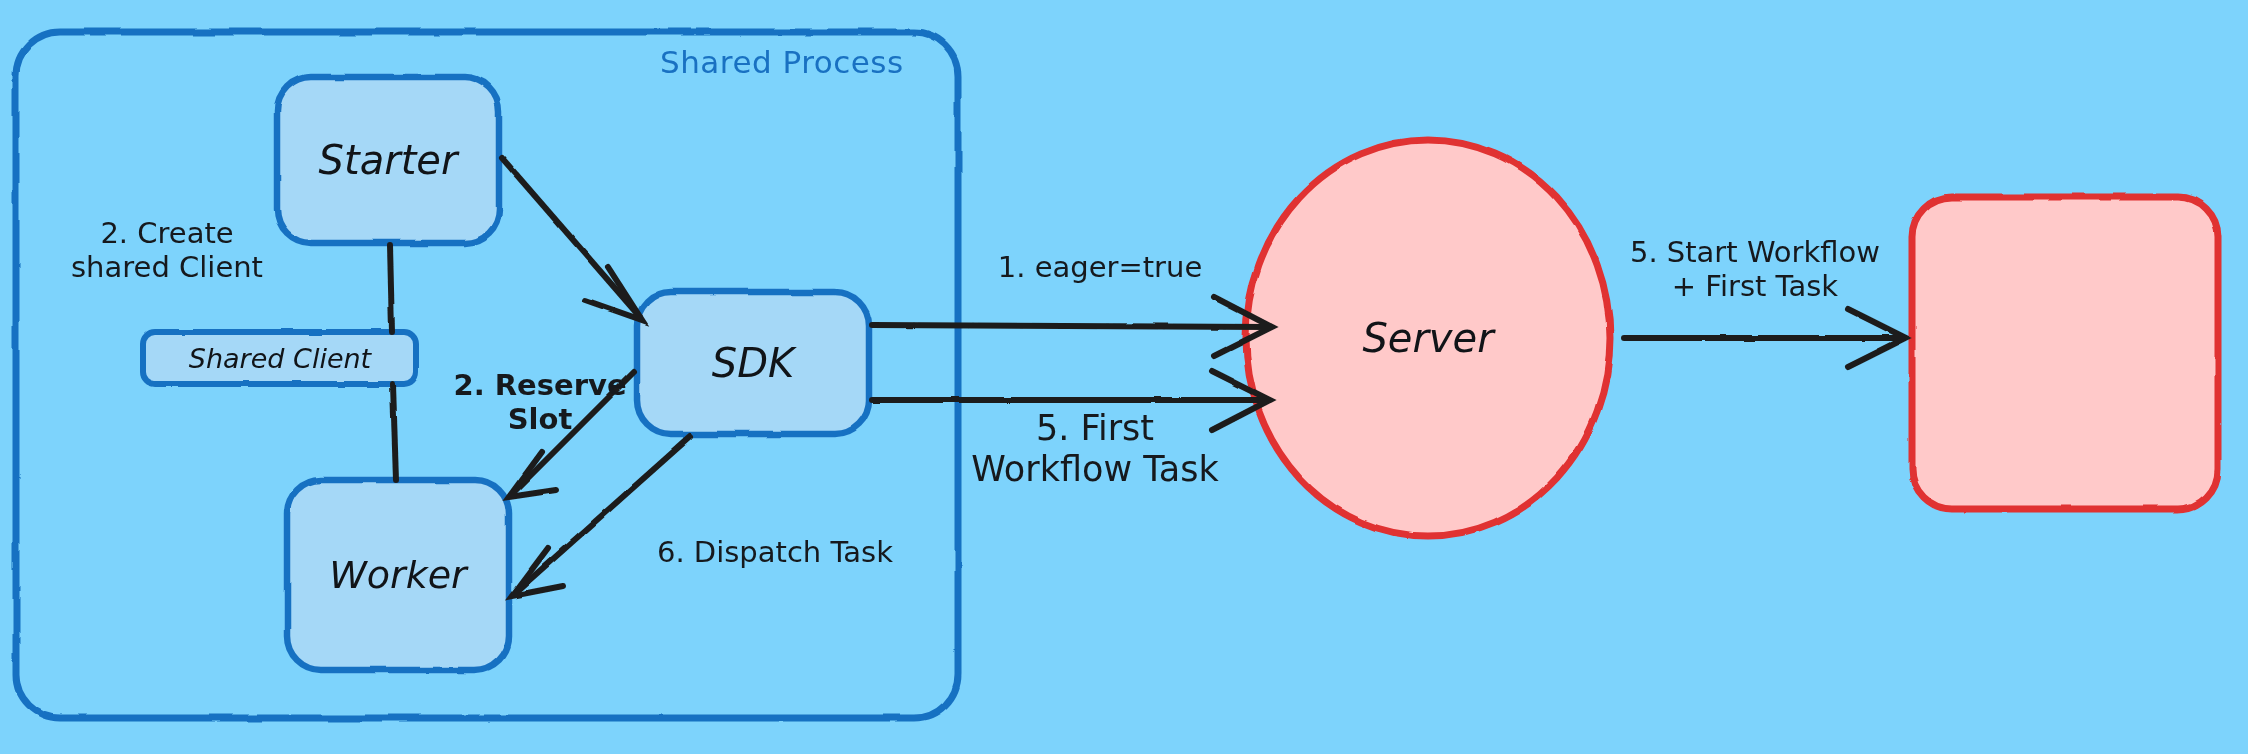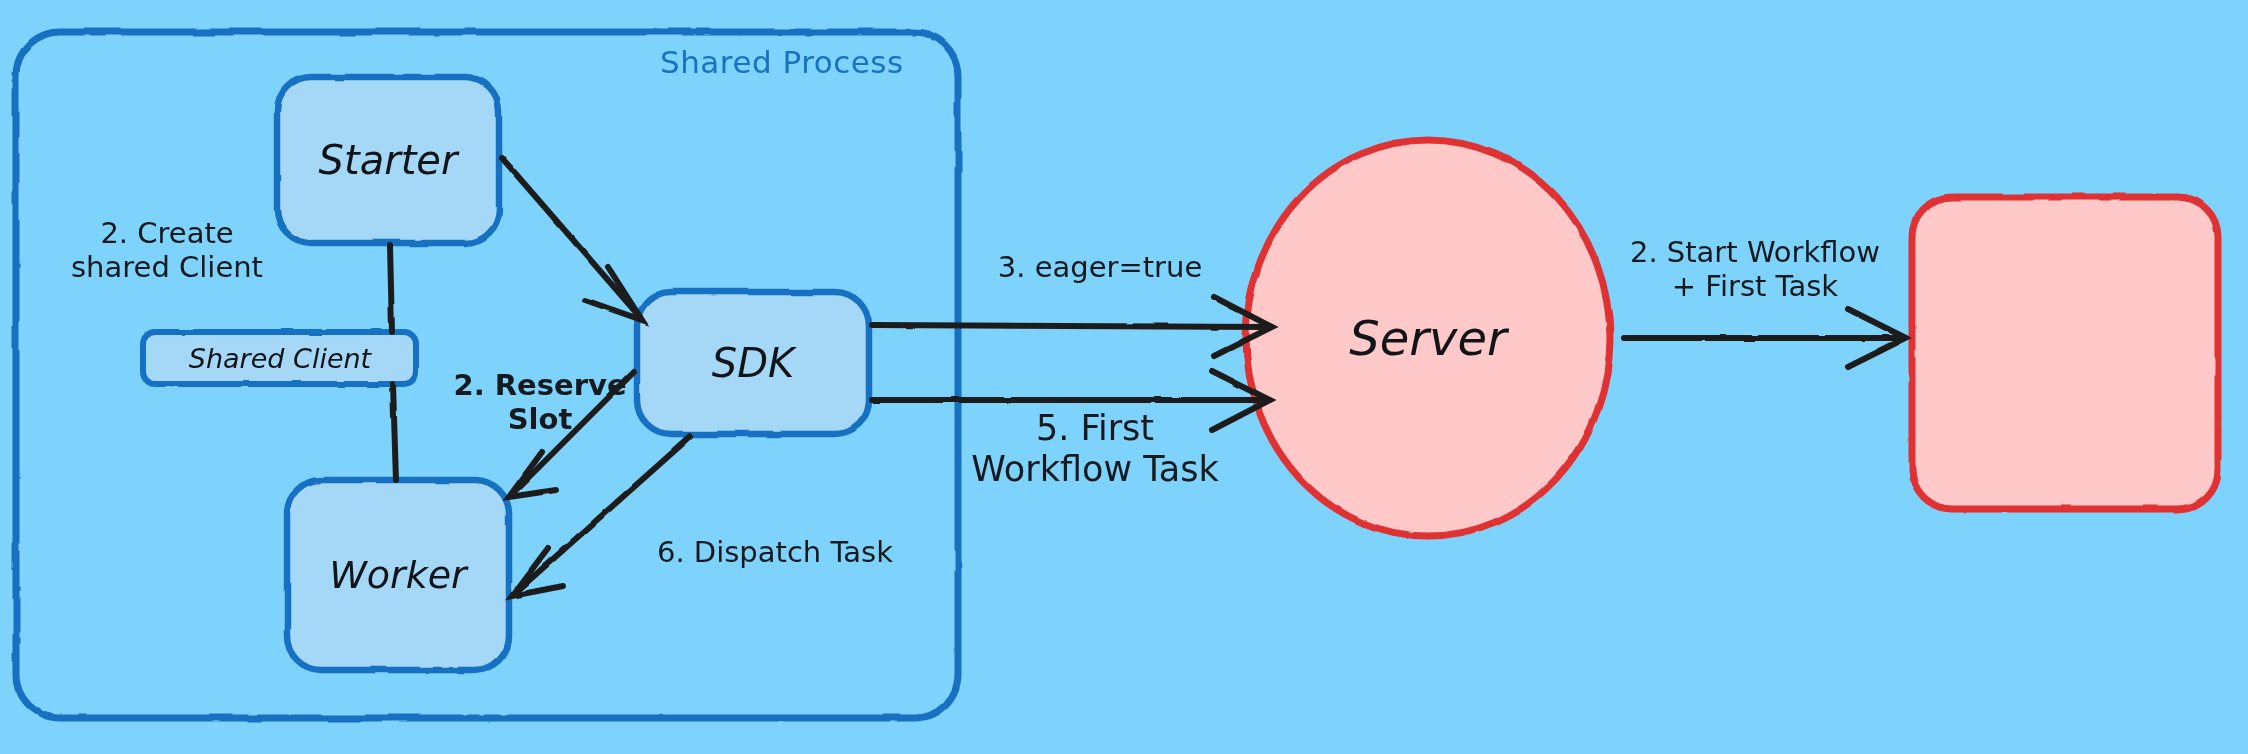--- a/index.html
+++ b/index.html
@@ -19,21 +19,21 @@
   }
   .group-title{
     position:absolute; color:#1971c2; font-family:"DejaVu Sans",sans-serif;
     font-size:31px; letter-spacing:.5px;
   }
 
   #lbl-starter{left:275px;top:75px;width:226px;height:170px;font-size:40px;}
   #lbl-sharedclient{left:140px;top:330px;width:280px;height:56px;font-size:27px;}
   #lbl-worker{left:285px;top:478px;width:226px;height:194px;font-size:38px;}
   #lbl-sdk{left:635px;top:290px;width:236px;height:146px;font-size:40px;}
-  #lbl-server{left:1245px;top:140px;width:366px;height:396px;font-size:48px;}
+  #lbl-server{left:1245px;top:140px;width:366px;height:396px;font-size:40px;}
   #lbl-db{left:1910px;top:195px;width:310px;height:316px;font-size:40px;}
 
   #lbl-group{left:660px;top:44px;}
 
   #e1-create{left:42px;top:216px;width:250px;font-size:29px;}
   #e1-eager{left:525px;top:145px;width:400px;font-size:29px;}
   #e2-reserve{left:440px;top:368px;width:200px;font-size:29px;font-weight:bold;}
   #e6-dispatch{left:620px;top:535px;width:310px;font-size:29px;}
   #e3-eager{left:965px;top:250px;width:270px;font-size:29px;}
   #e5-first{left:950px;top:408px;width:290px;font-size:35px;}
@@ -123,23 +123,23 @@
   <div class="node-label" id="lbl-server">Server</div>
 
 
   <div class="edge-label" id="e1-create">2. Create
 shared Client</div>
 
 
   <div class="edge-label" id="e2-reserve">2. Reserve
 Slot</div>
 
-  <div class="edge-label" id="e3-eager">3. eager=true</div>
+  <div class="edge-label" id="e3-eager">1. eager=true</div>
 
-  <div class="edge-label" id="e4-start">2. Start Workflow
+  <div class="edge-label" id="e4-start">5. Start Workflow
 + First Task</div>
 
   <div class="edge-label" id="e5-first">5. First
 Workflow Task</div>
 
   <div class="edge-label" id="e6-dispatch">6. Dispatch Task</div>
 
 </div>
 
 </body></html>

